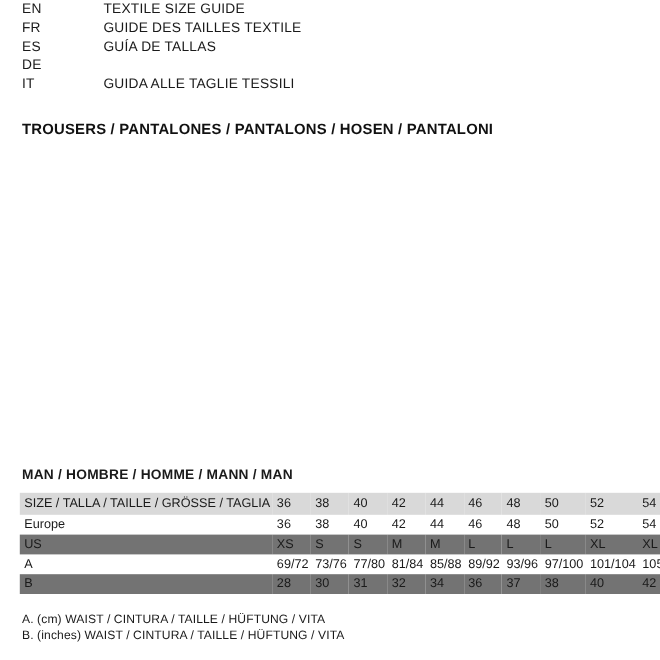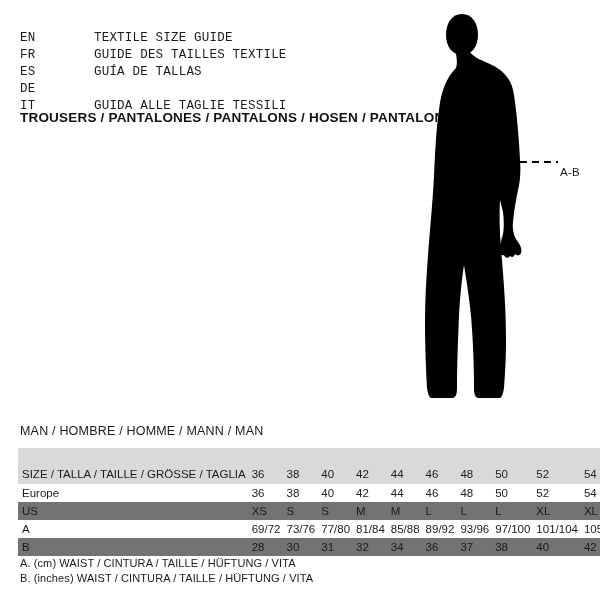--- a/index.html
+++ b/index.html
@@ -18,23 +18,22 @@
     position: relative;
     width: 600px;
     height: 600px;
     box-sizing: border-box;
   }
 
   
   .lang-block {
     position: absolute;
     left: 20px;
-    top: 30px;
+    top: 0;
     width: 330px;
-    font-family: Liberation Mono, monospace;
   }
   .lang-row {
     display: flex;
     align-items: baseline;
     font-size: 12.5px;
     line-height: 17px;
     letter-spacing: 0.2px;
   }
   .lang-code {
     width: 38px;
@@ -75,21 +74,21 @@
     color: #1a1a1a;
     letter-spacing: 0.3px;
   }
 
   
   .man-title {
     position: absolute;
     left: 20px;
     top: 424px;
     font-size: 12.5px;
-    font-weight: normal;
+    font-weight: bold;
     letter-spacing: 0.2px;
   }
   table.size-table {
     position: absolute;
     left: 18px;
     top: 448px;
     width: 564px;
     border-collapse: collapse;
     font-size: 11.5px;
   }
@@ -97,21 +96,21 @@
   table.size-table td {
     text-align: left;
     padding: 3px 2px 3px 4px;
     font-weight: normal;
     white-space: nowrap;
   }
   table.size-table tr.head th {
     background: #d9d9d9;
     font-size: 11.5px;
     color: #1a1a1a;
-    padding-top: 20px;
+    padding-top: 4px;
     padding-bottom: 4px;
   }
   table.size-table tr.shaded td {
     background: #737373;
   }
   table.size-table td.label,
   table.size-table th.label {
     width: 78px;
   }
   table.size-table td.val,
@@ -154,66 +153,20 @@
       <span class="lang-code">DE</span>
     </div>
     <div class="lang-row">
       <span class="lang-code">IT</span>
       <span class="lang-text">GUIDA ALLE TAGLIE TESSILI</span>
     </div>
   </div>
 
   <div class="section-title">TROUSERS / PANTALONES / PANTALONS / HOSEN / PANTALONI</div>
 
-  <div class="figure-wrap">
-    <svg class="figure-svg" width="190" height="400" viewBox="0 0 190 400">
-
-      <path fill="#000000" d="M62,4 C52,4 46,13 46,25 C46,36 52,45 62,45 C72,45 78,36 78,25 C78,13 72,4 62,4 Z"></path>
-
-      <path fill="#000000" d="
-        M56,42
-        L70,42
-        C74,48 82,50 92,55
-        C104,61 112,70 114,85
-        C117,105 119,130 120,150
-        C121,162 120,172 118,180
-        C116,190 114,200 113,212
-        C112,222 115,228 118,232
-        C121,236 122,240 121,243
-        C120,246 117,246 115,244
-        C114,247 112,248 110,246
-        C108,249 105,248 104,245
-        C102,246 100,244 100,241
-        C100,236 101,230 103,224
-        C104,218 104,210 103,202
-        L100,190
-        C99,210 100,230 102,250
-        C104,275 106,300 106,330
-        C106,350 105,365 104,378
-        C103,384 102,387 100,388
-        L78,388
-        C75,387 74,384 74,378
-        C74,356 73,330 71,306
-        C69,285 66,268 64,255
-        C62,268 60,286 59,306
-        C58,330 57,356 57,378
-        C57,384 56,387 53,388
-        L31,388
-        C29,387 28,384 27,378
-        C26,360 25,336 25,312
-        C25,285 27,258 29,232
-        C31,208 33,186 34,166
-        C35,145 36,120 39,100
-        C41,82 46,68 56,58
-        C58,52 56,47 56,42 Z"></path>
-
-      <line x1="36" y1="152" x2="158" y2="152" stroke="#000000" stroke-width="2" stroke-dasharray="7,5"></line>
-    </svg>
-    <div class="ab-label">A-B</div>
-  </div>
 
   <div class="man-title">MAN / HOMBRE / HOMME / MANN / MAN</div>
 
   <table class="size-table">
     <tbody>
       <tr class="head">
         <th class="label">SIZE / TALLA / TAILLE / GRÖSSE / TAGLIA</th>
         <th class="val">36</th>
         <th class="val">38</th>
         <th class="val">40</th>

